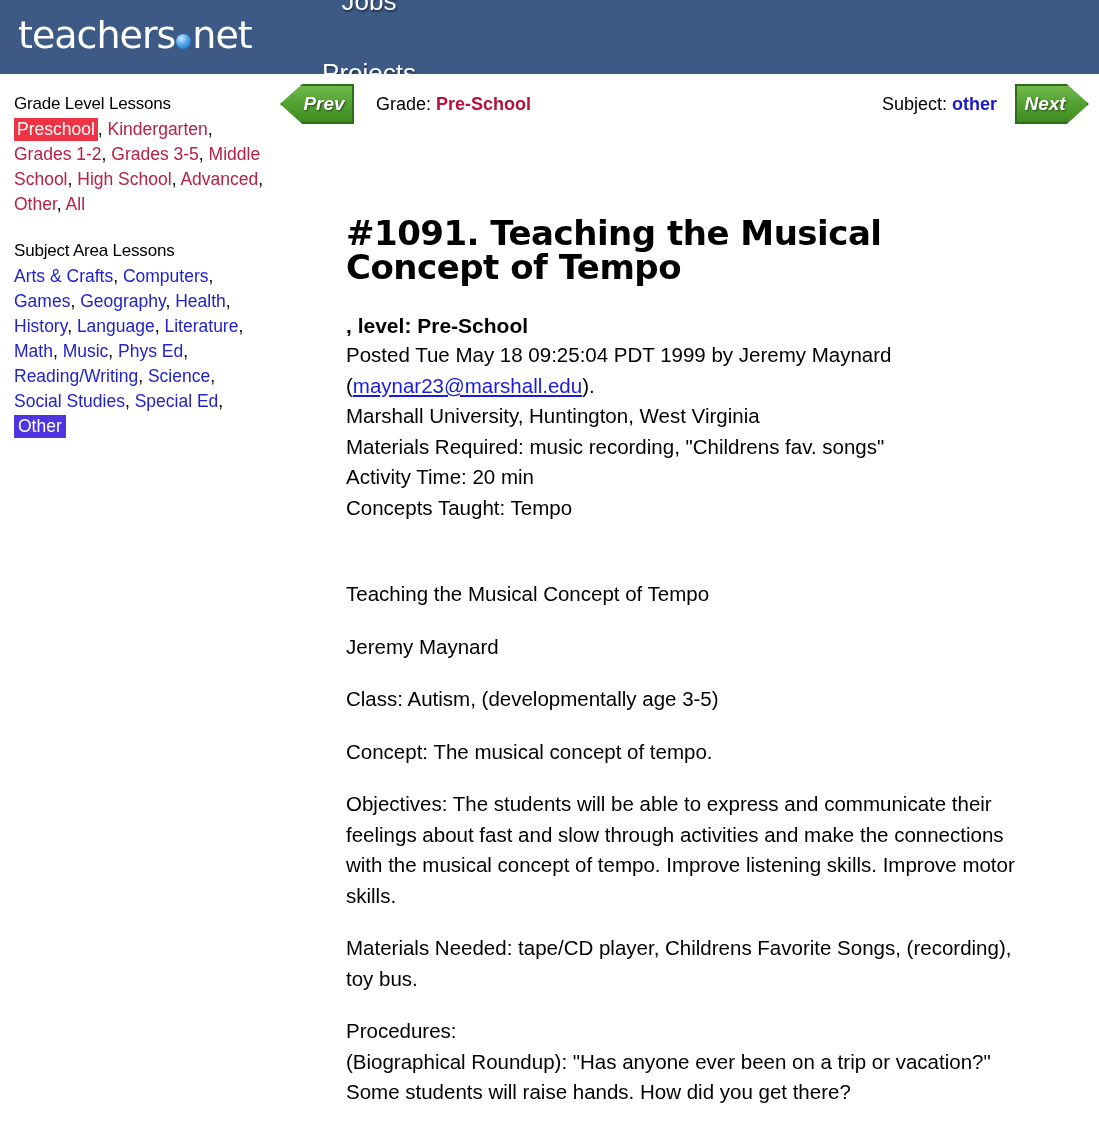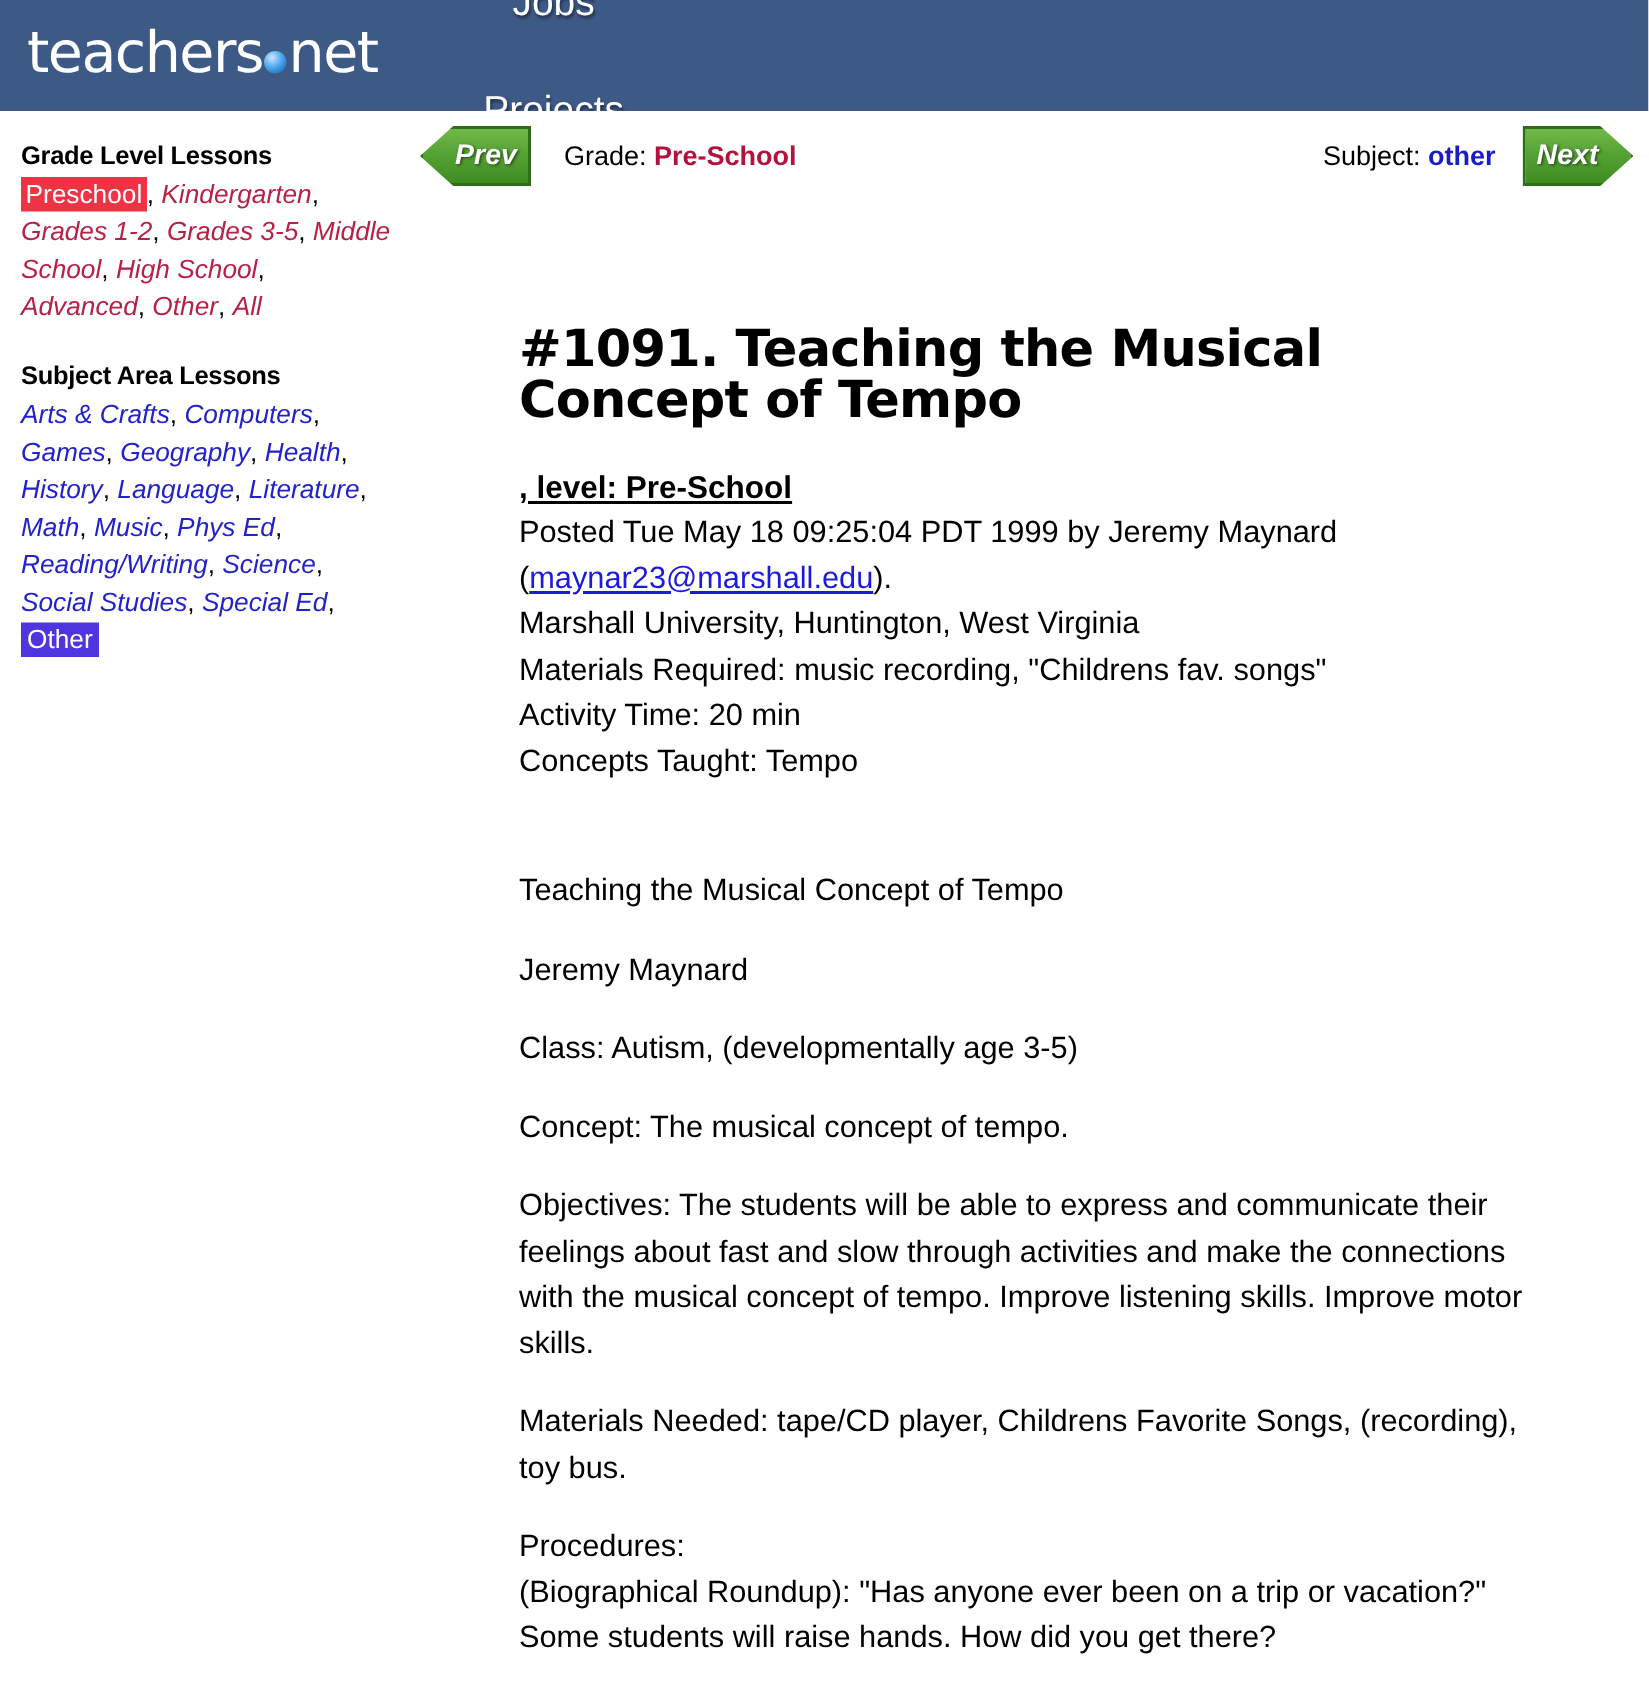--- a/index.html
+++ b/index.html
@@ -83,33 +83,32 @@
   }
   .content {
     flex: 1 1 auto;
     position: relative;
     padding-top: 8px;
   }
 
   
   .side-heading {
     font-size: 17px;
-    font-weight: bold;
+    font-weight: normal;
     color: #000;
     margin: 0 0 3px 0;
     letter-spacing: -0.2px;
   }
   .side-list {
     font-size: 17.5px;
     line-height: 25px;
     color: #000;
   }
   .side-list a {
     text-decoration: none;
-    font-style: italic;
   }
   .grade-link { color: #b82046; }
   .subject-link { color: #2222cc; }
   .sep { color: #000; }
   .hl-red {
     background: #ee3344;
     color: #ffffff;
     padding: 1px 3px 2px 3px;
   }
   .hl-blue {
@@ -194,21 +193,20 @@
     font-weight: bold;
     line-height: 1.0;
     margin: 148px 0 0 0;
     letter-spacing: -0.5px;
     max-width: 660px;
   }
   .level-line {
     font-size: 21px;
     font-weight: bold;
     margin-top: 30px;
-    text-decoration: underline;
   }
   .meta-lines {
     font-size: 20.5px;
     line-height: 30.5px;
     margin-top: 2px;
   }
   .meta-lines a {
     color: #1a1ae0;
     text-decoration: underline;
   }

